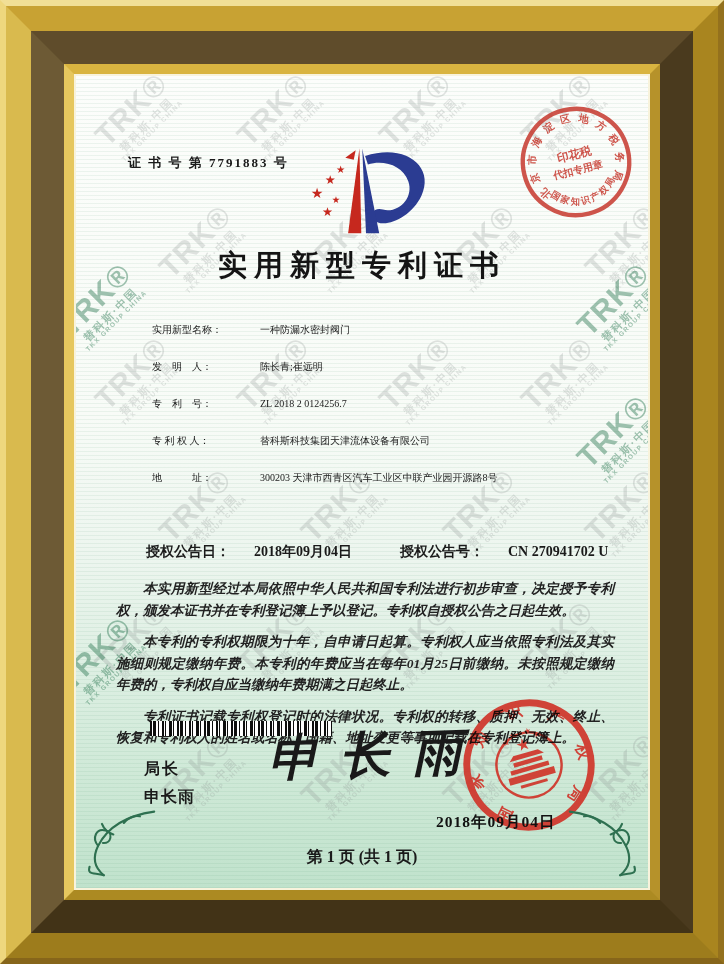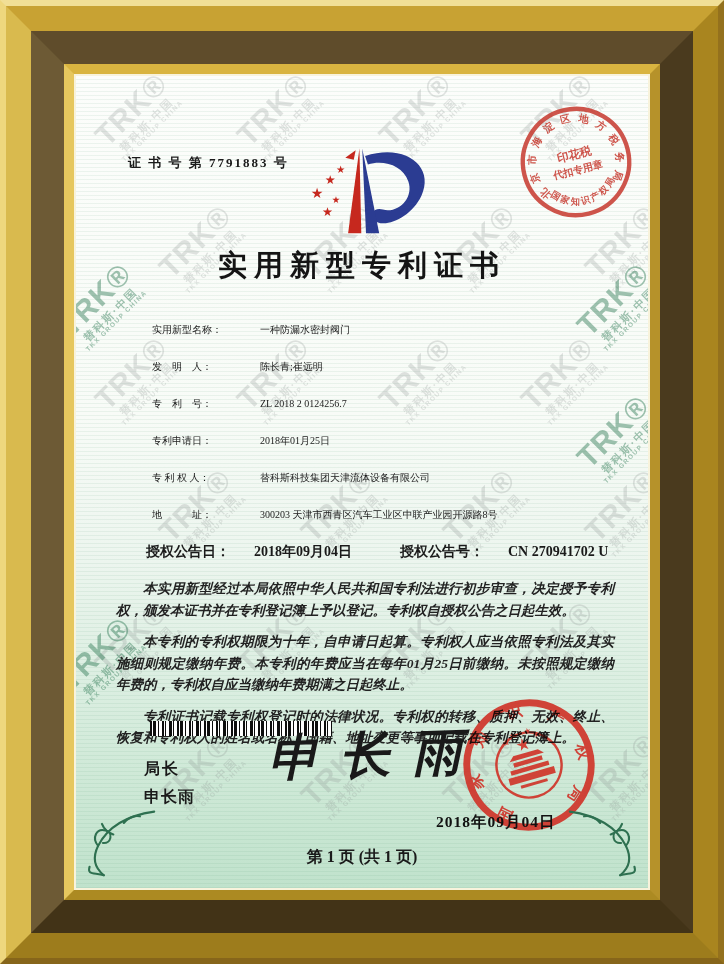--- a/index.html
+++ b/index.html
@@ -263,24 +263,20 @@
                     <span class="flabel">实用新型名称：</span>
                     <span class="fvalue">一种防漏水密封阀门</span>
                   </div>
                   <div class="field-row">
                     <span class="flabel">发　明　人：</span>
                     <span class="fvalue">陈长青;崔远明</span>
                   </div>
                   <div class="field-row">
                     <span class="flabel">专　利　号：</span>
                     <span class="fvalue">ZL 2018 2 0124256.7</span>
-                  </div>
-                  <div class="field-row">
-                    <span class="flabel">专利申请日：</span>
-                    <span class="fvalue">2018年01月25日</span>
                   </div>
                   <div class="field-row">
                     <span class="flabel">专 利 权 人：</span>
                     <span class="fvalue">替科斯科技集团天津流体设备有限公司</span>
                   </div>
                   <div class="field-row">
                     <span class="flabel">地　　　址：</span>
                     <span class="fvalue">300203 天津市西青区汽车工业区中联产业园开源路8号</span>
                   </div>
                 </div>

